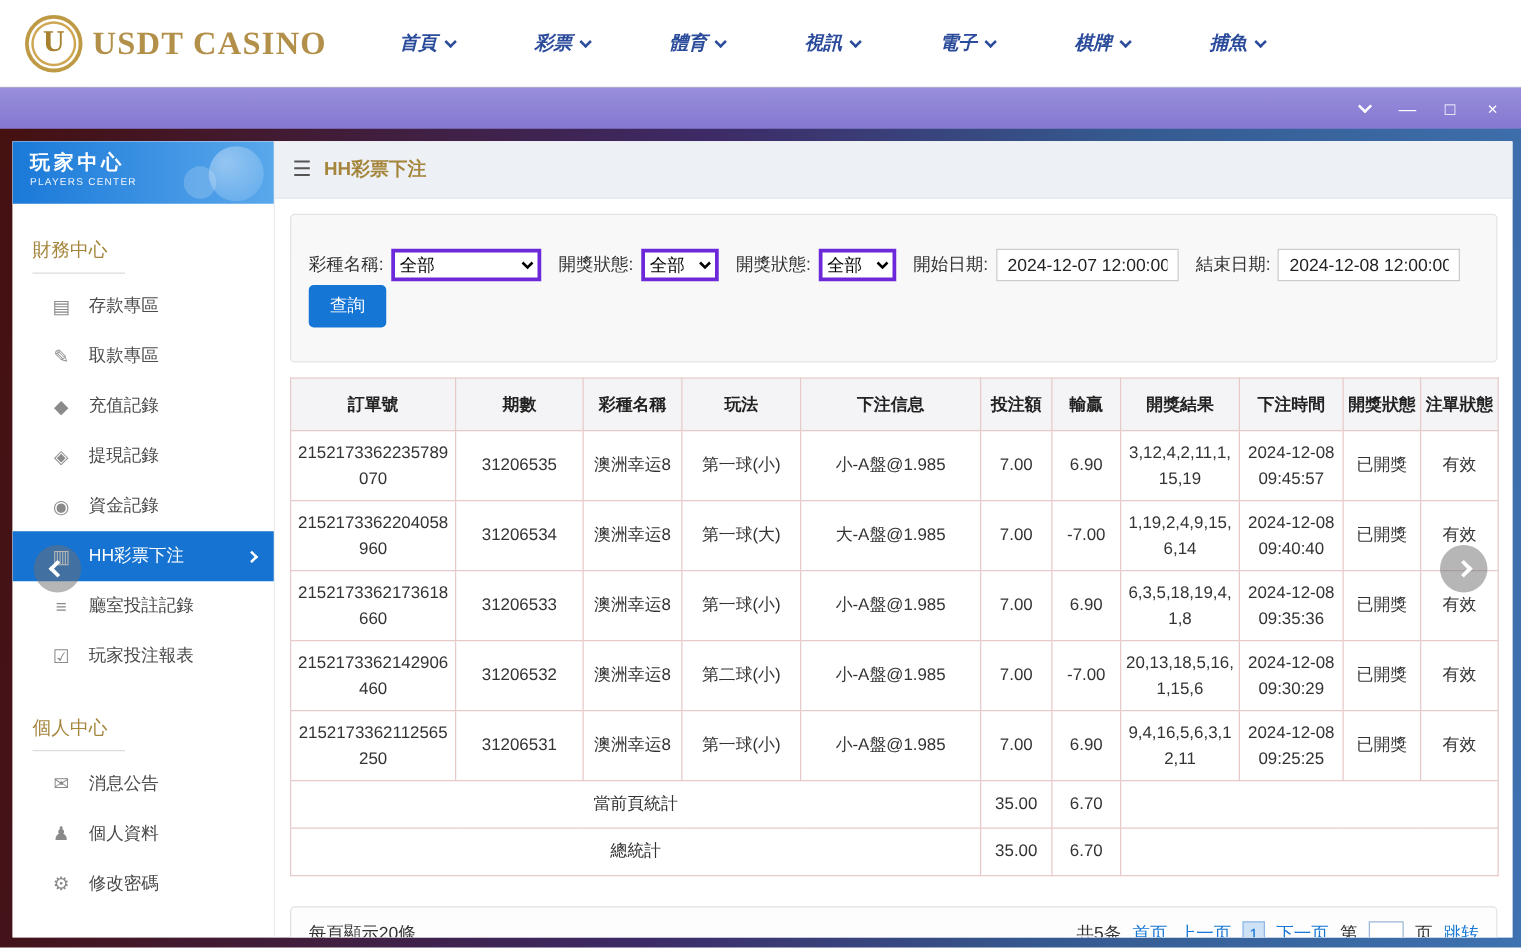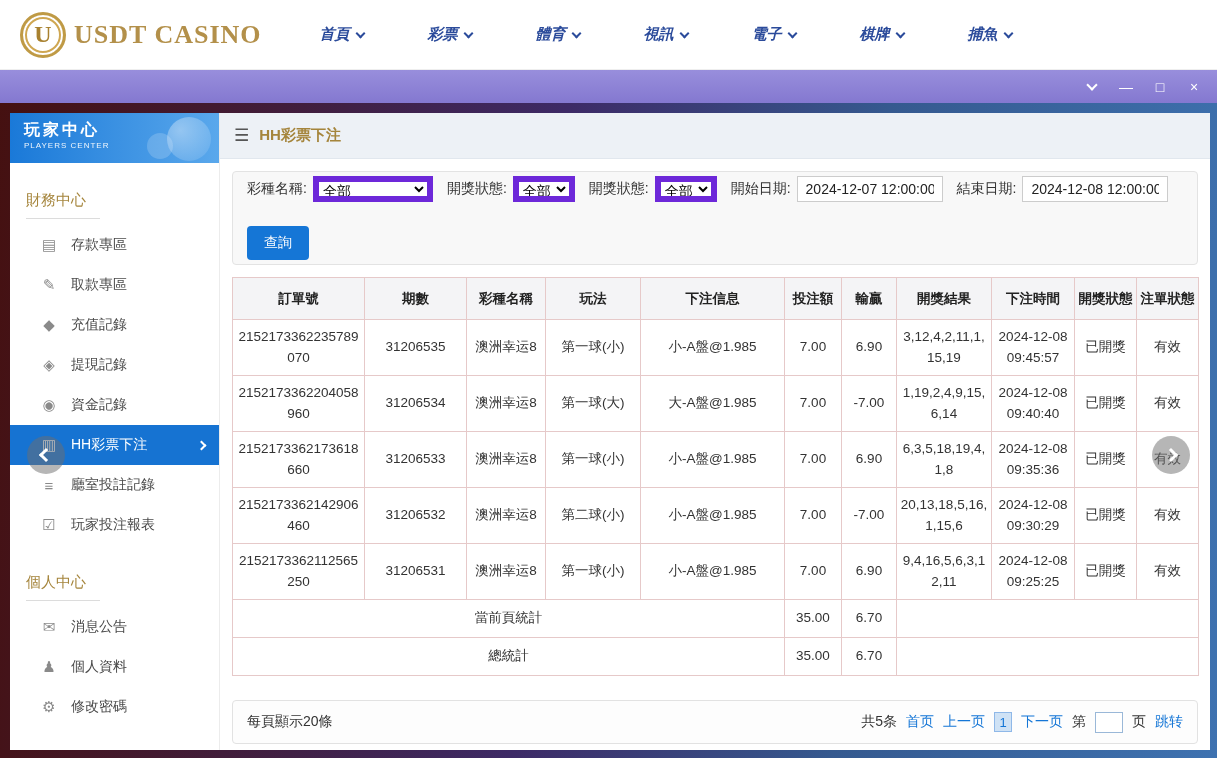--- a/index.html
+++ b/index.html
@@ -43,27 +43,27 @@
   .sb-item { height:40px; display:flex; align-items:center; padding:0 14px 0 30px; gap:13px; color:#4a4a4a; font-size:14px; cursor:pointer; position:relative; }
   .sb-icon { color:#8a8a8a; font-size:15px; width:18px; text-align:center; }
   .sb-item.active { background:#1673d2; color:#fff; }
   .sb-item.active .sb-icon { color:#fff; }
   .act-chev { position:absolute; right:14px; border-color:#fff; }
   
   .content { flex:1; background:#fff; overflow:hidden; }
   .page-head { height:46px; background:#edf1f6; border-bottom:1px solid #e1e7ee; display:flex; align-items:center; gap:10px; padding:0 14px; }
   .hamburger { color:#555; font-size:17px; cursor:pointer; }
   .page-title { color:#a5853c; font-size:15px; font-weight:600; }
-  .filters { margin:12px; background:#f8f8f8; border:1px solid #e3e3e3; border-radius:4px; padding:4px 14px; }
+  .filters { margin:12px; background:#f8f8f8; border:1px solid #e3e3e3; border-radius:4px; padding:27px 14px; }
   .filter-row { display:flex; align-items:center; flex-wrap:wrap; }
   .fgroup { display:flex; align-items:center; gap:6px; margin-right:14px; font-size:14px; color:#333; }
-  .sel { height:26px; font-size:14px; border:6px solid #6d28d9; background:#fff; width:62px; }
+  .sel { height:26px; font-size:14px; border:3px solid #6d28d9; background:#fff; width:62px; }
   .sel.wide { width:120px; }
   .date-input { width:146px; height:26px; border:1px solid #ccc; padding:0 8px; font-size:14px; color:#222; background:#fff; }
-  .btn { margin-top:24px; background:#1576d6; color:#fff; border:none; border-radius:4px; padding:8px 17px; font-size:14px; cursor:pointer; }
+  .btn { margin-top:3px; background:#1576d6; color:#fff; border:none; border-radius:4px; padding:8px 17px; font-size:14px; cursor:pointer; }
   .table-wrap { margin:0 12px; }
   table { width:100%; border-collapse:collapse; table-layout:fixed; }
   th,td { border:1px solid #e6c9c9; text-align:center; vertical-align:middle; }
   th { background:#f4f4f6; font-weight:700; color:#222; font-size:13.5px; height:42px; padding:0 1px; }
   td { color:#333; font-size:13.5px; height:56px; padding:2px 3px; line-height:1.5; }
   td[data-name="cell-order"], td[data-name="cell-result"] { word-break:break-all; }
   tr.summary td { height:38px; }
   th:nth-child(1){width:132px} th:nth-child(2){width:102px} th:nth-child(3){width:79px}
   th:nth-child(4){width:95px}  th:nth-child(5){width:144px} th:nth-child(6){width:57px}
   th:nth-child(7){width:55px}  th:nth-child(8){width:95px}  th:nth-child(9){width:83px}

